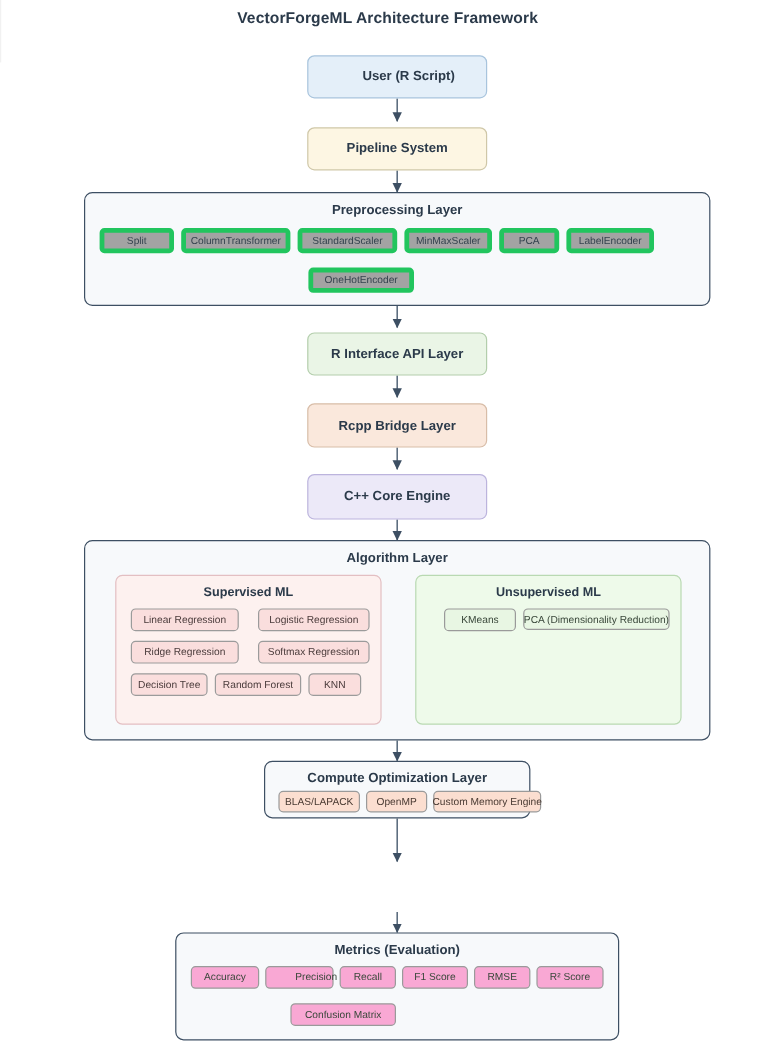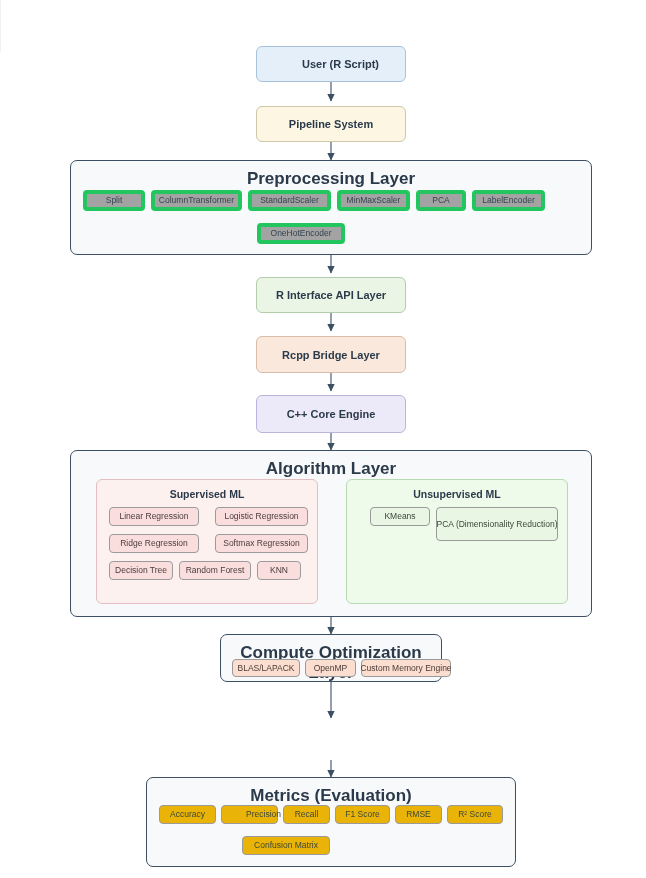--- a/index.html
+++ b/index.html
@@ -40,42 +40,42 @@
   .lilac{background:#ece9f8;border-color:#bcb4dd;}
 
   
   .group{
     position:absolute;box-sizing:border-box;
     border:1.6px solid #3d4f63;border-radius:7px;
     background:#f7f9fb;
   }
   .group > .grp-title{
     position:absolute;left:0;right:0;top:8px;text-align:center;
-    font-size:17px;font-weight:bold;color:#2b3a4a;
+    font-size:11px;font-weight:bold;color:#2b3a4a;
   }
   .subgroup{
     position:absolute;box-sizing:border-box;border-radius:6px;
   }
   .sub-pink{background:#fdf1ef;border:1.2px solid #e3bfc2;}
   .sub-green{background:#eefaea;border:1.2px solid #b9d9b2;}
   .sub-title{
     position:absolute;left:0;right:0;top:8px;text-align:center;
     font-size:10.5px;font-weight:bold;color:#2b3a4a;
   }
 
   
   .chip{
     position:absolute;box-sizing:border-box;
     display:flex;align-items:center;justify-content:center;
     border-radius:4px;font-size:8.5px;line-height:1;
     white-space:nowrap;text-align:center;
   }
   .chip-blue{background:#a3a3a3;border:4px solid #22c55e;color:#35434f;}
   .chip-pink{background:#fadedd;border:1px solid #9b9b9b;color:#4a3b3b;}
-  .chip-green{background:#eab308;border:1px solid #9a9a9a;color:#39473a;}
+  .chip-green{background:#f9a8d4;border:1px solid #9a9a9a;color:#39473a;}
   .chip-mint{background:#e8f6e3;border:1px solid #9a9a9a;color:#39473a;}
   .chip-peach{background:#fbded0;border:1px solid #9a9a9a;color:#4a3b33;}
 </style>
 </head>
 <body>
 
 <div class="edge-artifact"></div>
 
 <div id="canvas">
 
@@ -98,20 +98,21 @@
 
       <path d="M144,199 L150,199"></path>
       <path d="M241,199 L247,199"></path>
       <path d="M330,199 L336,199"></path>
       <path d="M409,199 L415,199"></path>
       <path d="M465,199 L471,199"></path>
       <path d="M518,212 L518,233 L345,233"></path>
     </g>
   </svg>
 
+  <div class="title">VectorForgeML Architecture Framework</div>
 
   <div class="node stage blue" style="left:256px;top:46px;width:150px;height:36px;">
     <span>User (R Script)</span>
   </div>
 
   <div class="node stage cream" style="left:256px;top:106px;width:150px;height:36px;">
     <span>Pipeline System</span>
   </div>
 
   <div class="group" style="left:70px;top:160px;width:522px;height:95px;">
@@ -180,21 +181,21 @@
         <span>KNN</span>
       </div>
     </div>
 
     <div class="subgroup sub-green" style="left:275px;top:28px;width:222px;height:125px;">
       <div class="sub-title">Unsupervised ML</div>
 
       <div class="chip chip-mint" style="left:23px;top:27px;width:60px;height:19px;">
         <span>KMeans</span>
       </div>
-      <div class="chip chip-mint" style="left:89px;top:27px;width:122px;height:34px;">
+      <div class="chip chip-mint" style="left:89px;top:27px;width:122px;height:18px;">
         <span>PCA (Dimensionality Reduction)</span>
       </div>
     </div>
   </div>
 
   <div class="group" style="left:220px;top:634px;width:222px;height:48px;">
     <div class="grp-title">Compute Optimization Layer</div>
 
     <div class="chip chip-peach" style="left:11px;top:24px;width:68px;height:18px;">
       <span>BLAS/LAPACK</span>

